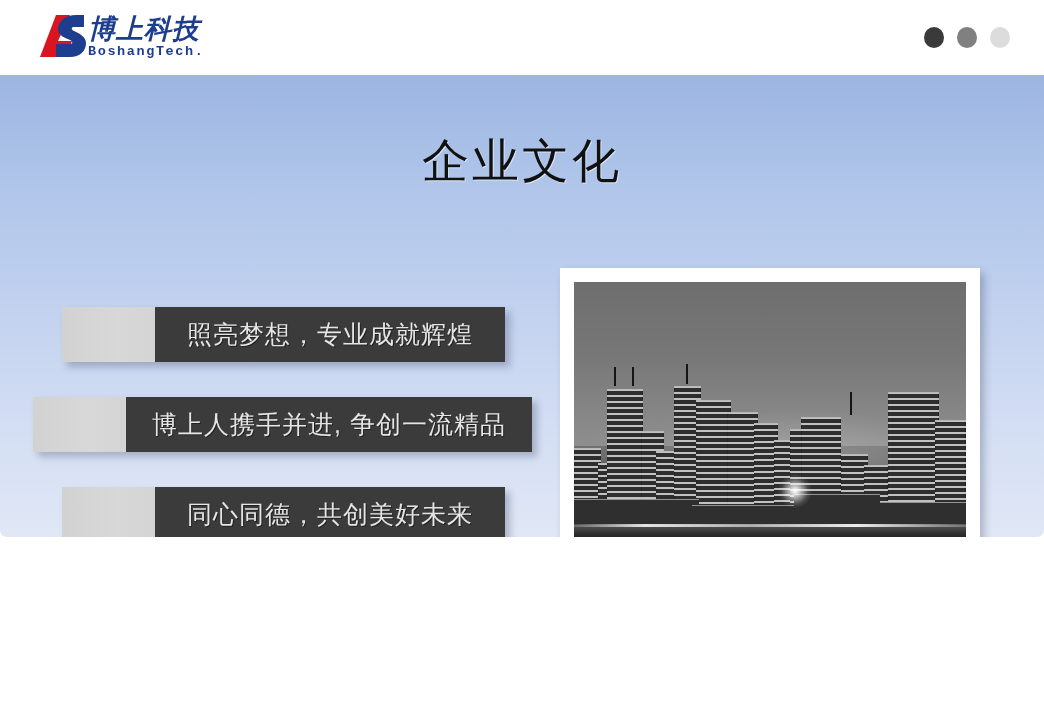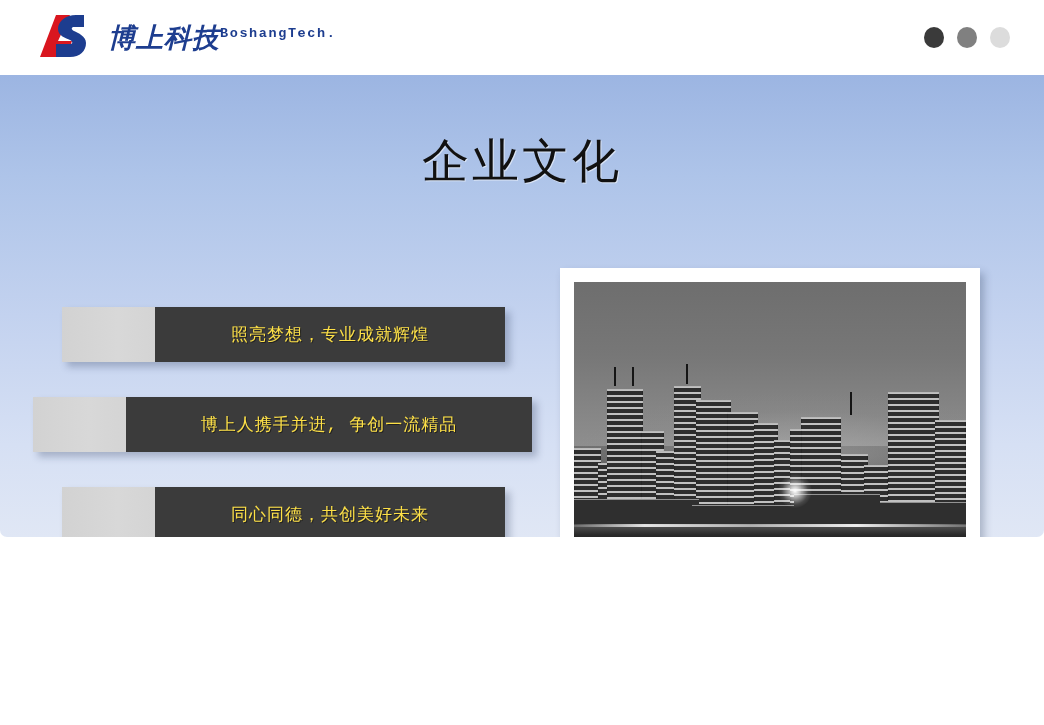--- a/index.html
+++ b/index.html
@@ -42,23 +42,23 @@
   }
 
   .logo-mark {
     width: 52px;
     height: 48px;
     display: block;
     flex: 0 0 auto;
   }
 
   .logo-text {
-    margin-left: 20px;
-    display: flex;
-    flex-direction: row;
+    margin-left: 0;
+    display: flex;
+    flex-direction: column;
     justify-content: center;
     line-height: 1;
   }
 
   .logo-cn {
     font-family: "DejaVu Sans", "Liberation Sans", sans-serif;
     font-size: 27px;
     font-weight: bold;
     color: #1d3d8f;
     letter-spacing: 1px;
@@ -138,23 +138,23 @@
   .bar-body {
     flex: 1 1 auto;
     background: #3b3b3b;
     display: flex;
     align-items: center;
     justify-content: center;
     padding: 0 14px;
     box-sizing: border-box;
   }
   .bar-text {
-    font-family: Liberation Mono, monospace;
-    font-size: 17px;
-    color: #fde047;
+    font-family: Liberation Sans, sans-serif;
+    font-size: 25px;
+    color: #e5e5e5;
     letter-spacing: 1px;
     white-space: nowrap;
     text-shadow: 1px 1px 0 rgba(0,0,0,0.45);
   }
 
   .bar-1 { left: 62px;  top: 232px; width: 443px; }
   .bar-2 { left: 33px;  top: 322px; width: 499px; }
   .bar-3 { left: 62px;  top: 412px; width: 443px; }
   .bar-2 .bar-tab { width: 93px; }
 

